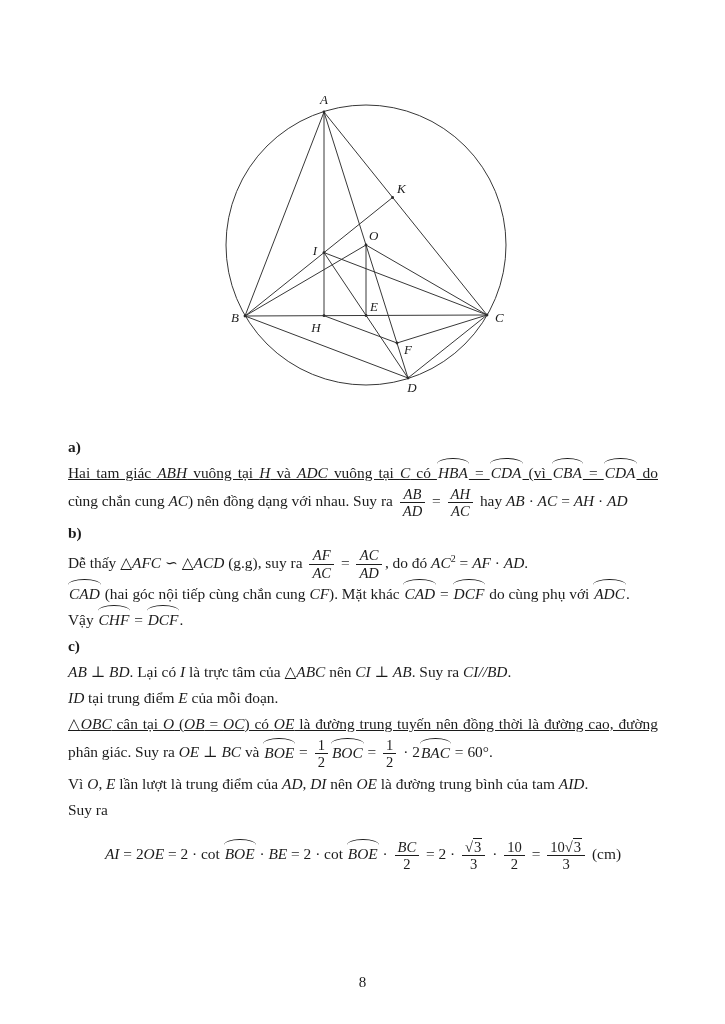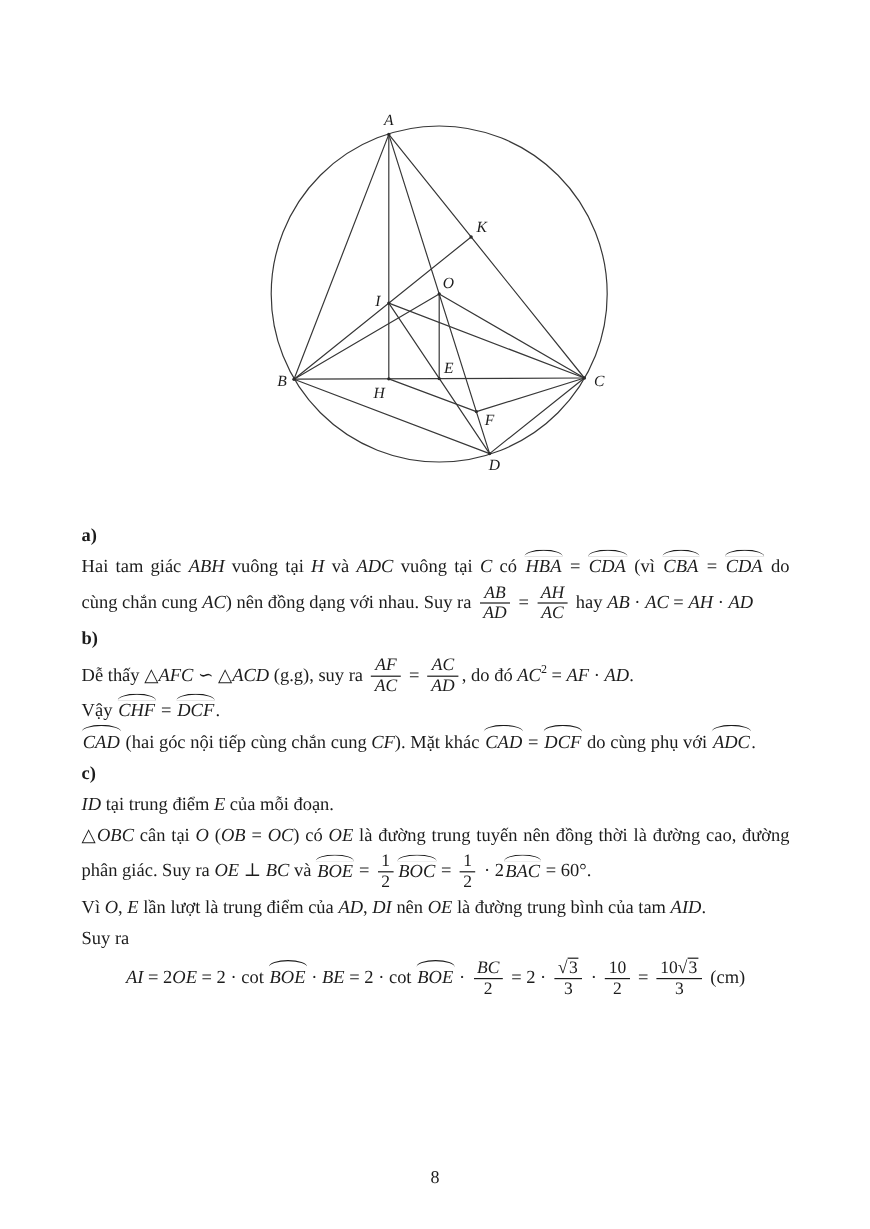--- a/index.html
+++ b/index.html
@@ -12,22 +12,22 @@
   
   .figure{position:absolute;left:215px;top:90px;width:300px;height:308px;}
   .fig-line{stroke:#383838;stroke-width:1;fill:none;stroke-linecap:round;}
   .fig-circle{stroke:#383838;stroke-width:1;fill:none;}
   .fig-dot{fill:#2c2c2c;stroke:none;}
   .plabel{font:italic 13px "Liberation Serif","DejaVu Serif",serif;fill:#1c1c1c;}
   
   .solution{position:absolute;left:68px;top:434px;width:590px;font-size:15.4px;}
   .tl{line-height:26px;min-height:26px;}
   .tl.head{font-weight:bold;}
-  .tl.j{text-align:justify;text-align-last:justify;}
-  .tl.eq{text-align:center;margin-top:3px;}
+  .tl.j{text-align:justify;text-align-last:justify;text-decoration:underline;}
+  .tl.eq{text-align:center;margin-top:16px;}
   .mi{font-style:italic;}
   .arc{position:relative;display:inline-block;padding:0 1px;}
   .arc::before{
     content:"";position:absolute;left:0;right:0;top:-2px;height:5px;
     border-top:1.2px solid currentColor;
     border-radius:50% 50% 0 0 / 100% 100% 0 0;
   }
   .frac{display:inline-block;vertical-align:middle;text-align:center;
         margin:0 3px;font-size:14.6px;line-height:1.12;}
   .frac .num{display:block;padding:0 3px;}
@@ -78,23 +78,24 @@
       <text x="397" y="193" text-anchor="start" class="plabel">K</text>
       <circle cx="397" cy="343" r="1.4" class="fig-dot"></circle>
       <text x="404" y="354" text-anchor="start" class="plabel">F</text>
     </svg>
   <div id="solution" class="solution">
       <div class="tl head">a)</div>
       <div class="tl body j">Hai tam giác <span class="mi">ABH</span> vuông tại <span class="mi">H</span> và <span class="mi">ADC</span> vuông tại <span class="mi">C</span> có <span class="mi arc">HBA</span> = <span class="mi arc">CDA</span> (vì <span class="mi arc">CBA</span> = <span class="mi arc">CDA</span> do</div>
       <div class="tl body">cùng chắn cung <span class="mi">AC</span>) nên đồng dạng với nhau. Suy ra <span class="frac"><span class="num"><span class="mi">AB</span></span><span class="den"><span class="mi">AD</span></span></span> = <span class="frac"><span class="num"><span class="mi">AH</span></span><span class="den"><span class="mi">AC</span></span></span> hay <span class="mi">AB</span> · <span class="mi">AC</span> = <span class="mi">AH</span> · <span class="mi">AD</span></div>
       <div class="tl head">b)</div>
       <div class="tl body">Dễ thấy △<span class="mi">AFC</span> ∽ △<span class="mi">ACD</span> (g.g), suy ra <span class="frac"><span class="num"><span class="mi">AF</span></span><span class="den"><span class="mi">AC</span></span></span> = <span class="frac"><span class="num"><span class="mi">AC</span></span><span class="den"><span class="mi">AD</span></span></span>, do đó <span class="mi">AC</span><sup>2</sup> = <span class="mi">AF</span> · <span class="mi">AD</span>.</div>
+      <div class="tl body"><span class="mi arc">CAD</span> (hai góc nội tiếp cùng chắn cung <span class="mi">CF</span>). Mặt khác <span class="mi arc">CAD</span> = <span class="mi arc">DCF</span> do cùng phụ với <span class="mi arc">ADC</span>.</div>
       <div class="tl body">Vậy <span class="mi arc">CHF</span> = <span class="mi arc">DCF</span>.</div>
-      <div class="tl body"><span class="mi arc">CAD</span> (hai góc nội tiếp cùng chắn cung <span class="mi">CF</span>). Mặt khác <span class="mi arc">CAD</span> = <span class="mi arc">DCF</span> do cùng phụ với <span class="mi arc">ADC</span>.</div>
       <div class="tl head">c)</div>
+      <div class="tl body"><span class="mi">AB</span> ⊥ <span class="mi">BD</span>. Lại có <span class="mi">I</span> là trực tâm của △<span class="mi">ABC</span> nên <span class="mi">CI</span> ⊥ <span class="mi">AB</span>. Suy ra <span class="mi">CI//BD</span>.</div>
       <div class="tl body"><span class="mi">ID</span> tại trung điểm <span class="mi">E</span> của mỗi đoạn.</div>
       <div class="tl body j">△<span class="mi">OBC</span> cân tại <span class="mi">O</span> (<span class="mi">OB</span> = <span class="mi">OC</span>) có <span class="mi">OE</span> là đường trung tuyến nên đồng thời là đường cao, đường</div>
       <div class="tl body">phân giác. Suy ra <span class="mi">OE</span> ⊥ <span class="mi">BC</span> và <span class="mi arc">BOE</span> = <span class="frac"><span class="num">1</span><span class="den">2</span></span><span class="mi arc">BOC</span> = <span class="frac"><span class="num">1</span><span class="den">2</span></span> · 2<span class="mi arc">BAC</span> = 60°.</div>
       <div class="tl body">Vì <span class="mi">O</span>, <span class="mi">E</span> lần lượt là trung điểm của <span class="mi">AD</span>, <span class="mi">DI</span> nên <span class="mi">OE</span> là đường trung bình của tam <span class="mi">AID</span>.</div>
       <div class="tl body">Suy ra</div>
       <div class="tl eq"><span class="mi">AI</span> = 2<span class="mi">OE</span> = 2 · cot <span class="mi arc">BOE</span> · <span class="mi">BE</span> = 2 · cot <span class="mi arc">BOE</span> · <span class="frac"><span class="num"><span class="mi">BC</span></span><span class="den">2</span></span> = 2 · <span class="frac"><span class="num"><span class="sqrt">√<span class="rad">3</span></span></span><span class="den">3</span></span> · <span class="frac"><span class="num">10</span><span class="den">2</span></span> = <span class="frac"><span class="num">10<span class="sqrt">√<span class="rad">3</span></span></span><span class="den">3</span></span> (cm)</div>
     </div>
   <div class="pagenum">8</div>
 </div>
 

